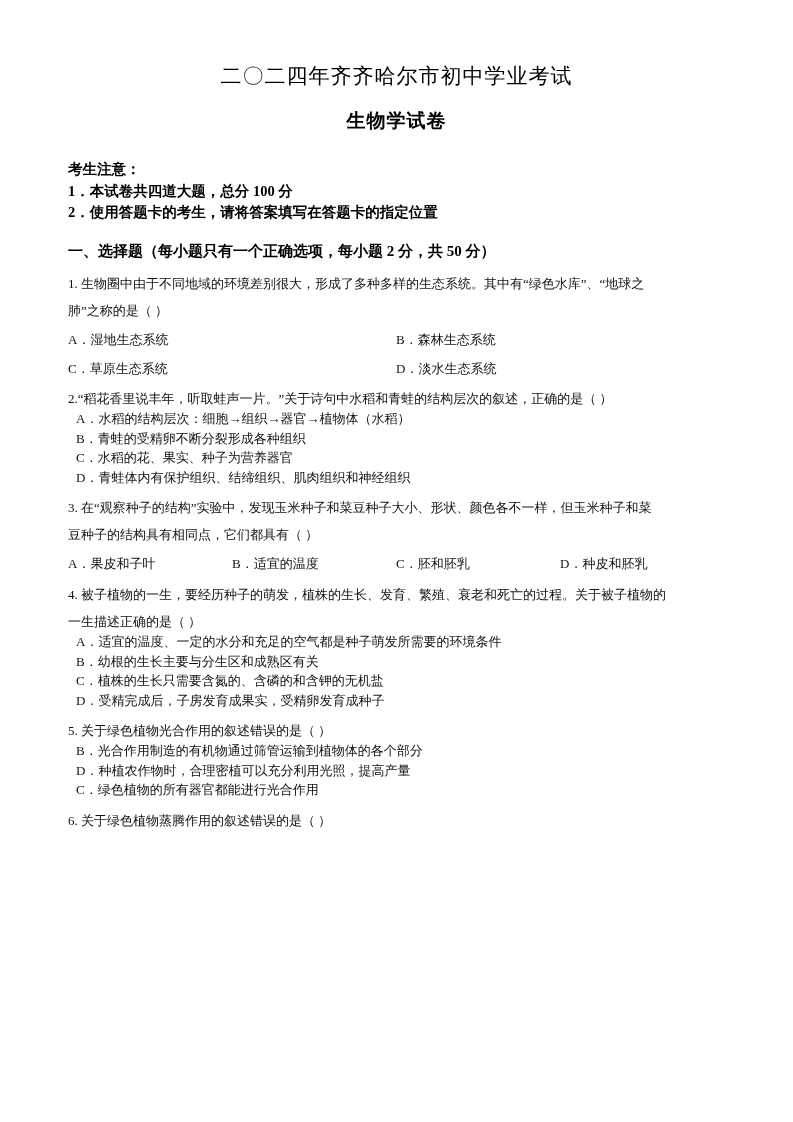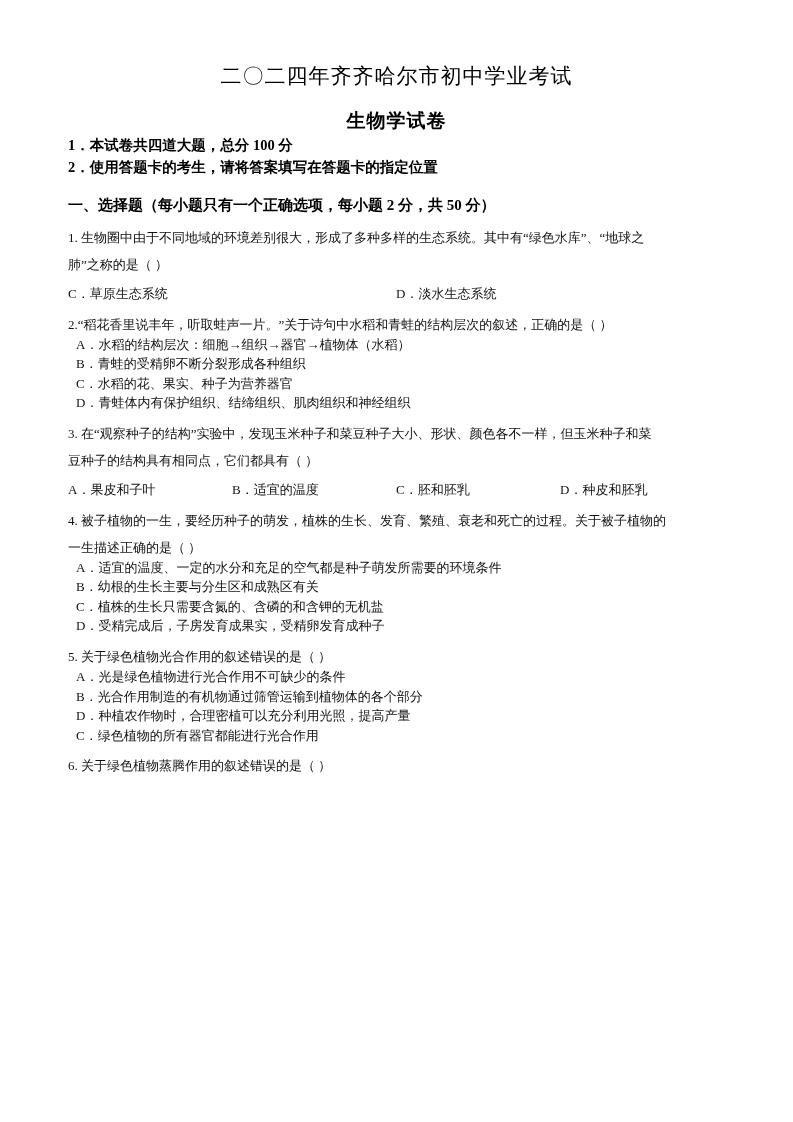--- a/index.html
+++ b/index.html
@@ -87,29 +87,34 @@
   }
 </style>
 </head>
 <body>
 
 <div class="page">
 
   <div class="title-main">二〇二四年齐齐哈尔市初中学业考试</div>
   <div class="title-sub">生物学试卷</div>
 
+  <div class="notice-head">考生注意：</div>
   <div class="notice-item">1．本试卷共四道大题，总分 100 分</div>
   <div class="notice-item">2．使用答题卡的考生，请将答案填写在答题卡的指定位置</div>
 
   <div class="section-head">一、选择题（每小题只有一个正确选项，每小题 2 分，共 50 分）</div>
 
   <div class="q">
     <div class="q-stem">
       <span>1. 生物圈中由于不同地域的环境差别很大，形成了多种多样的生态系统。其中有“绿色水库”、“地球之</span>
       <span class="cont">肺”之称的是（       ）</span>
+    </div>
+    <div class="opts-row opts-2">
+      <div class="opt">A．湿地生态系统</div>
+      <div class="opt">B．森林生态系统</div>
     </div>
     <div class="opts-row opts-2">
       <div class="opt">C．草原生态系统</div>
       <div class="opt">D．淡水生态系统</div>
     </div>
   </div>
 
   <div class="q">
     <div class="q-stem">
       <span>2.“稻花香里说丰年，听取蛙声一片。”关于诗句中水稻和青蛙的结构层次的叙述，正确的是（       ）</span>
@@ -141,21 +146,20 @@
     <div class="opt-line">A．适宜的温度、一定的水分和充足的空气都是种子萌发所需要的环境条件</div>
     <div class="opt-line">B．幼根的生长主要与分生区和成熟区有关</div>
     <div class="opt-line">C．植株的生长只需要含氮的、含磷的和含钾的无机盐</div>
     <div class="opt-line">D．受精完成后，子房发育成果实，受精卵发育成种子</div>
   </div>
 
   <div class="q">
     <div class="q-stem">
       <span>5. 关于绿色植物光合作用的叙述错误的是（       ）</span>
     </div>
-    <div class="opt-line">A．光是绿色植物进行光合作用不可缺少的条件</div>
     <div class="opt-line">B．光合作用制造的有机物通过筛管运输到植物体的各个部分</div>
     <div class="opt-line">D．种植农作物时，合理密植可以充分利用光照，提高产量</div>
     <div class="opt-line">C．绿色植物的所有器官都能进行光合作用</div>
   </div>
 
   <div class="q">
     <div class="q-stem">
       <span>6. 关于绿色植物蒸腾作用的叙述错误的是（       ）</span>
     </div>
   </div>

